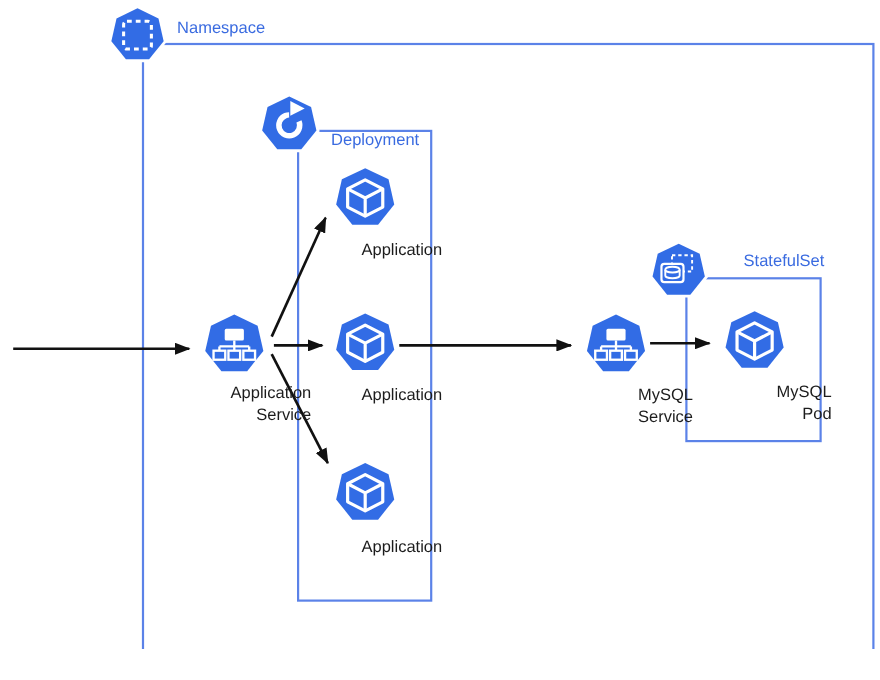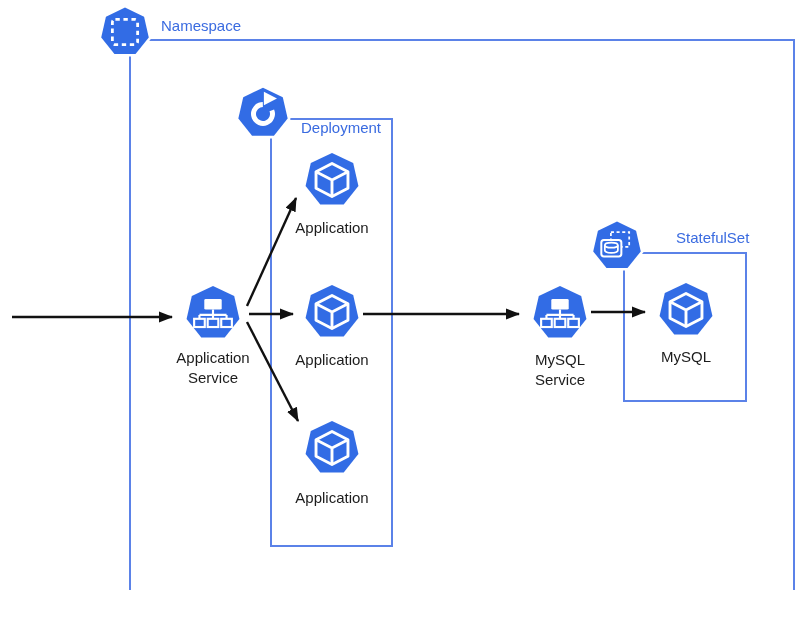--- a/index.html
+++ b/index.html
@@ -17,21 +17,21 @@
   .group-label{
     position:absolute;white-space:nowrap;
     color:var(--group-label-blue,#3A6BE0);
     font-size:15px;font-weight:400;
   }
   .node-label{
     position:absolute;width:140px;text-align:center;
     color:var(--node-label-black,#1C1C1C);
     font-size:15px;line-height:20px;
   }
-  .node-label span{display:block;}
+  .node-label span{display:block;text-align:right;}
   svg.arrows{position:absolute;left:0;top:0;}
   svg.arrows line{stroke:var(--arrow-black,#111111);stroke-width:2.4;}
   .kfill{fill:var(--kubernetes-blue,#326CE5);}
   .halo{fill:#ffffff;stroke:#ffffff;stroke-width:6;}
   .defs-holder{position:absolute;width:0;height:0;overflow:hidden;}
 </style>
 </head>
 <body>
 
 <div class="canvas">
@@ -149,15 +149,16 @@
   <div class="node-label" style="left:490px;top:350px;">
     <span>MySQL</span>
     <span>Service</span>
   </div>
 
   <svg class="icon" style="left:656px;top:280px;" width="60" height="60" viewBox="-3 -3 62 62">
       <use href="#sym-pod"></use>
     </svg>
   <div class="node-label" style="left:616px;top:347px;">
     <span>MySQL</span>
+    <span>Pod</span>
   </div>
 
 </div>
 
 </body></html>

